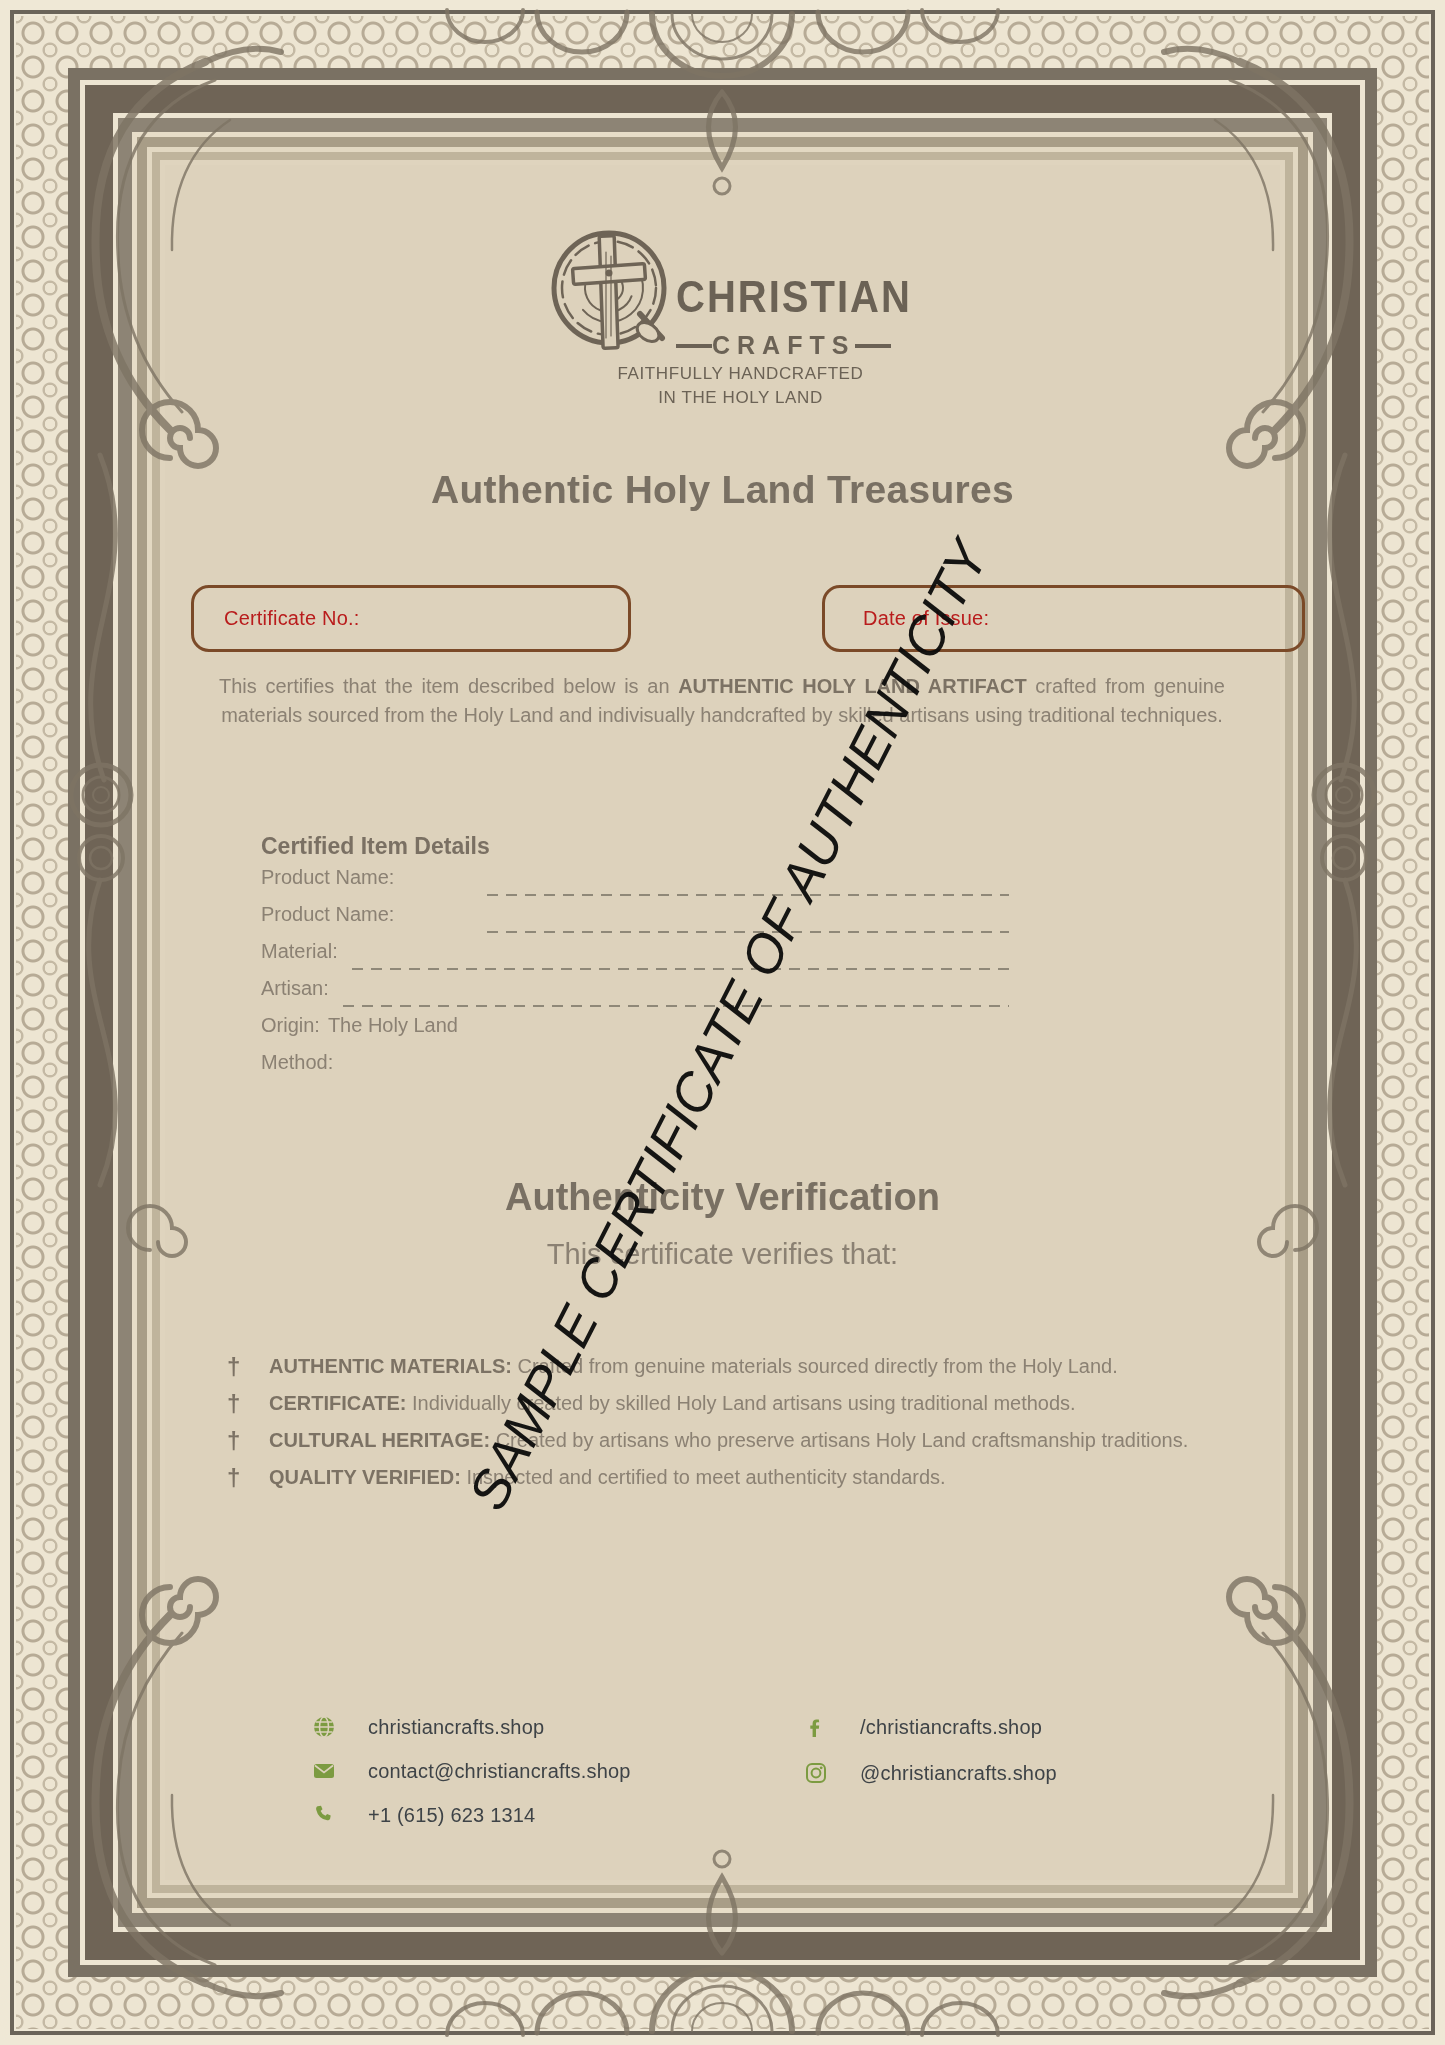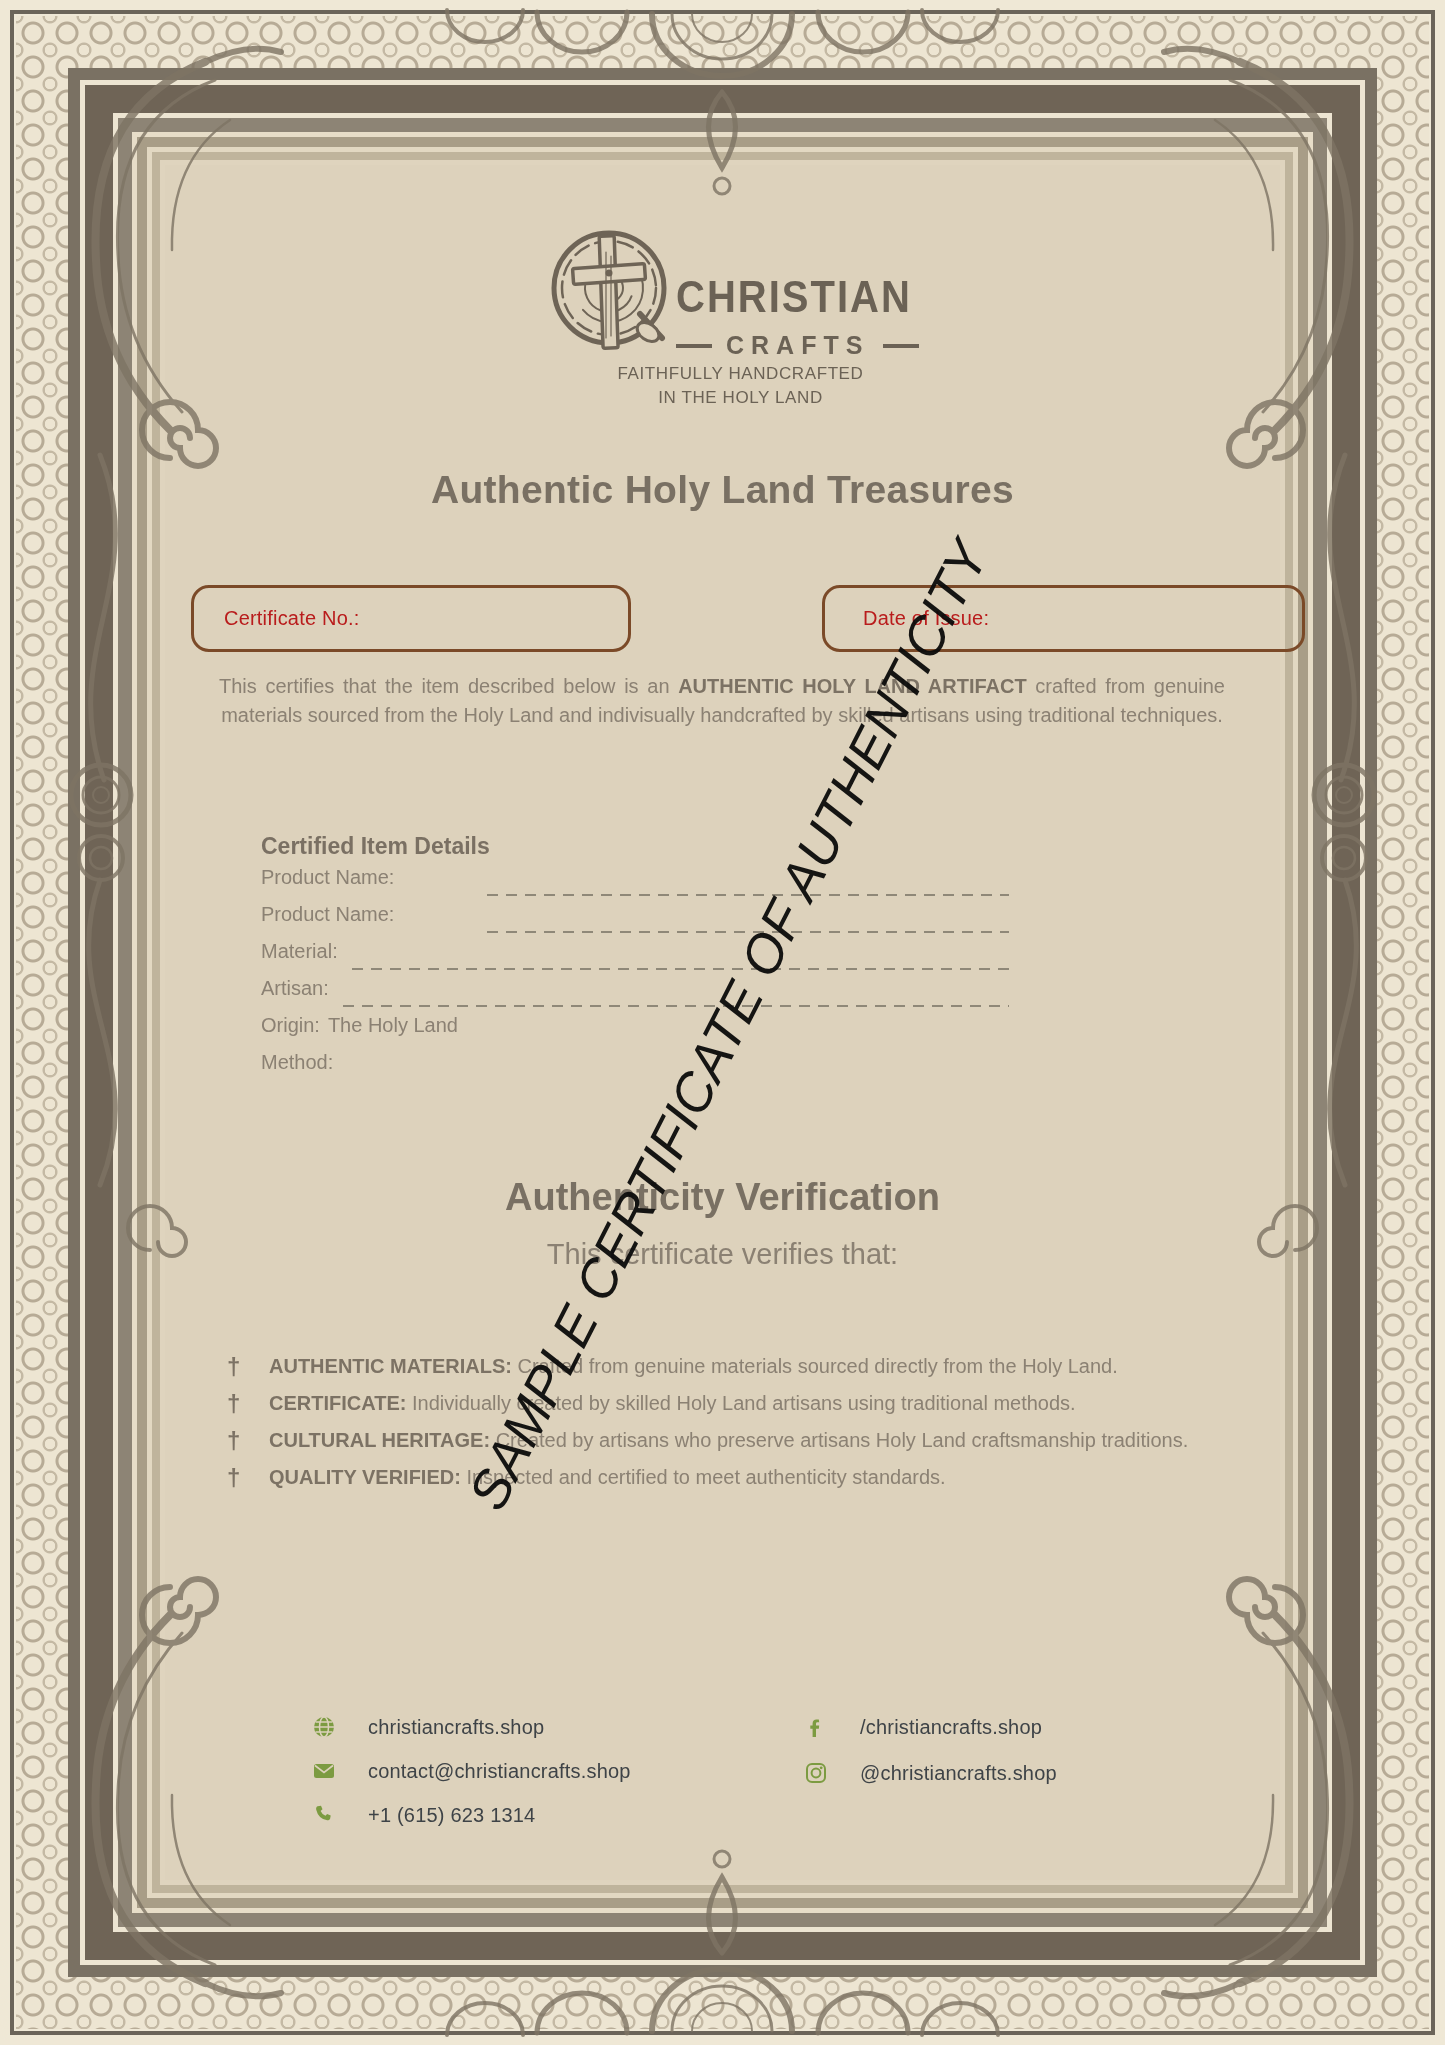--- a/index.html
+++ b/index.html
@@ -26,21 +26,21 @@
   .f-g5{inset:160px;background:#DFD4BE;}
   .f-in{inset:165px;background:#DDD2BC;}
 
   .orn{position:absolute;inset:0;width:1445px;height:2045px;pointer-events:none;opacity:.8;}
 
   
   .abs{position:absolute;}
   .ctr{left:0;right:0;text-align:center;}
   .brand-top{font-weight:700;font-size:40px;letter-spacing:2px;color:#6B6255;
              font-family:"Liberation Sans",sans-serif;transform:scaleY(1.12);transform-origin:top left;}
-  .brand-row{display:flex;align-items:center;gap:14px;margin-top:14px;}
+  .brand-row{display:flex;align-items:center;margin-top:14px;}
   .brand-dash{width:36px;height:4px;background:#6B6255;}
   .brand-bottom{font-weight:700;font-size:25px;letter-spacing:7px;color:#6B6255;}
   .tagline{font-size:17px;line-height:24px;letter-spacing:.6px;color:#6B6255;font-weight:500;}
   .title{font-size:39px;font-weight:700;color:#797063;letter-spacing:.3px;}
 
   .fieldbox{height:67px;border:3px solid #7B4A28;border-radius:18px;box-sizing:border-box;
             display:flex;align-items:center;background:transparent;}
   .fieldbox .lbl{font-size:20px;color:#b91c1c;letter-spacing:.2px;}
 
   .statement{width:1006px;font-size:20px;line-height:29px;color:#8B8173;

